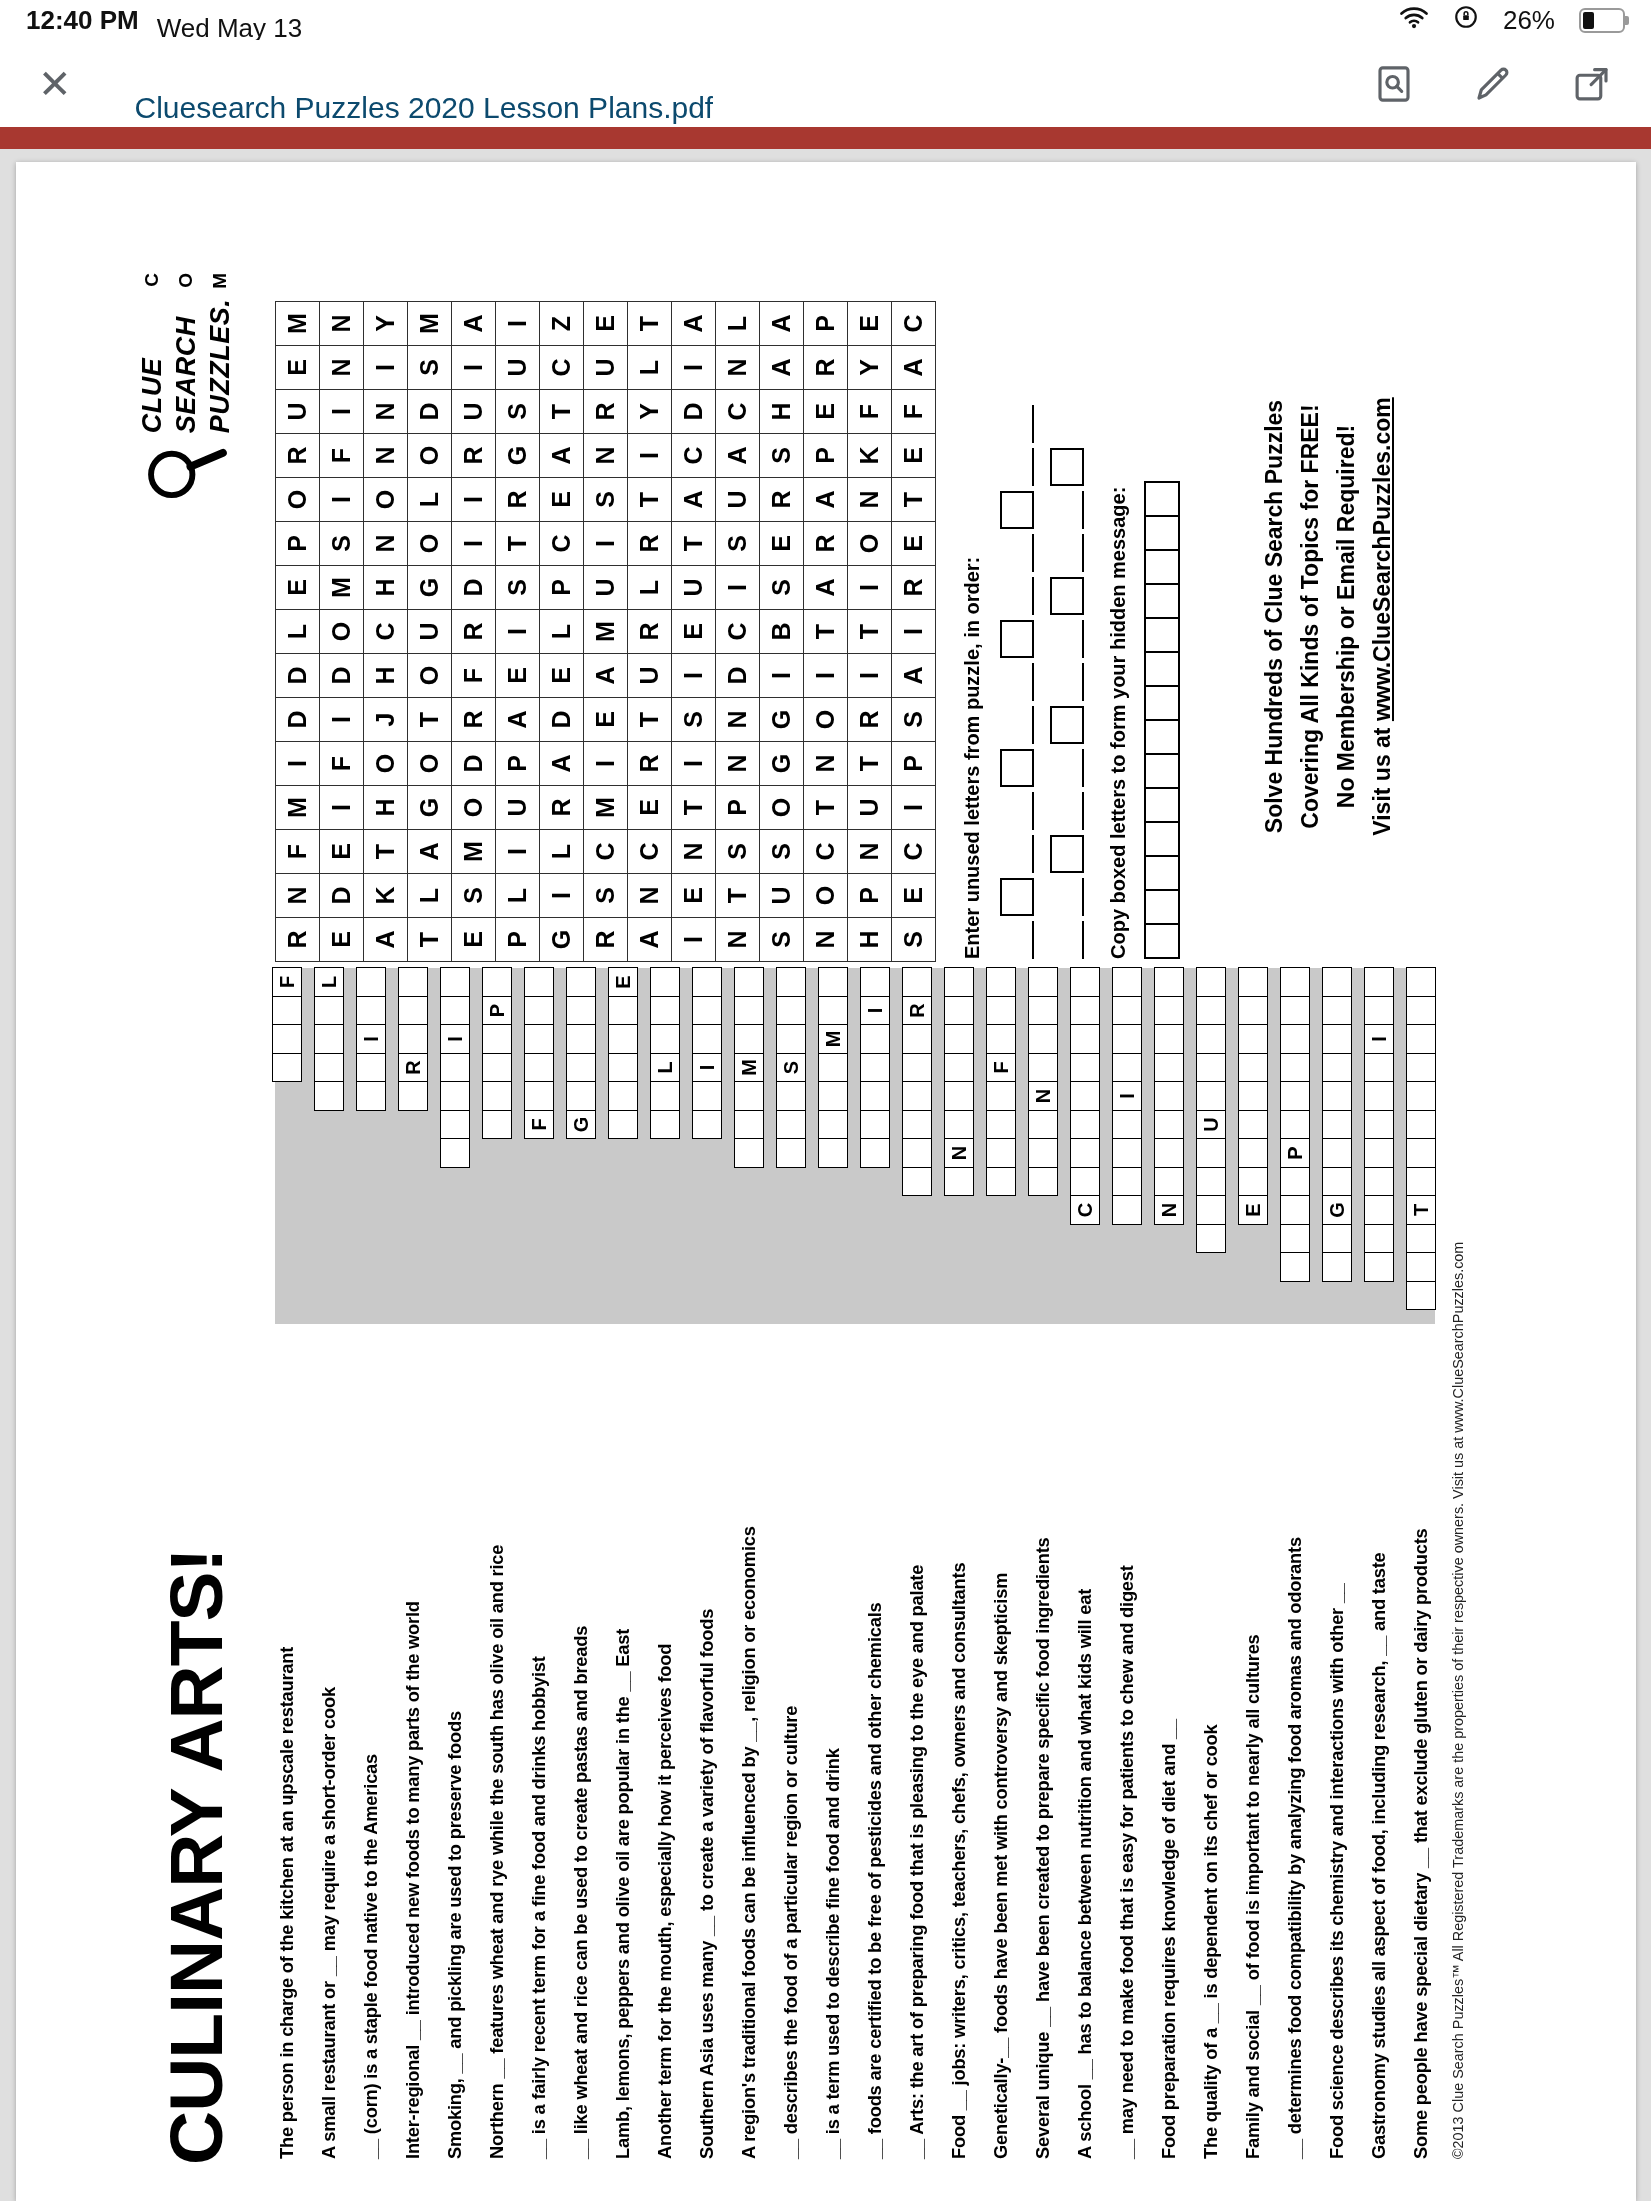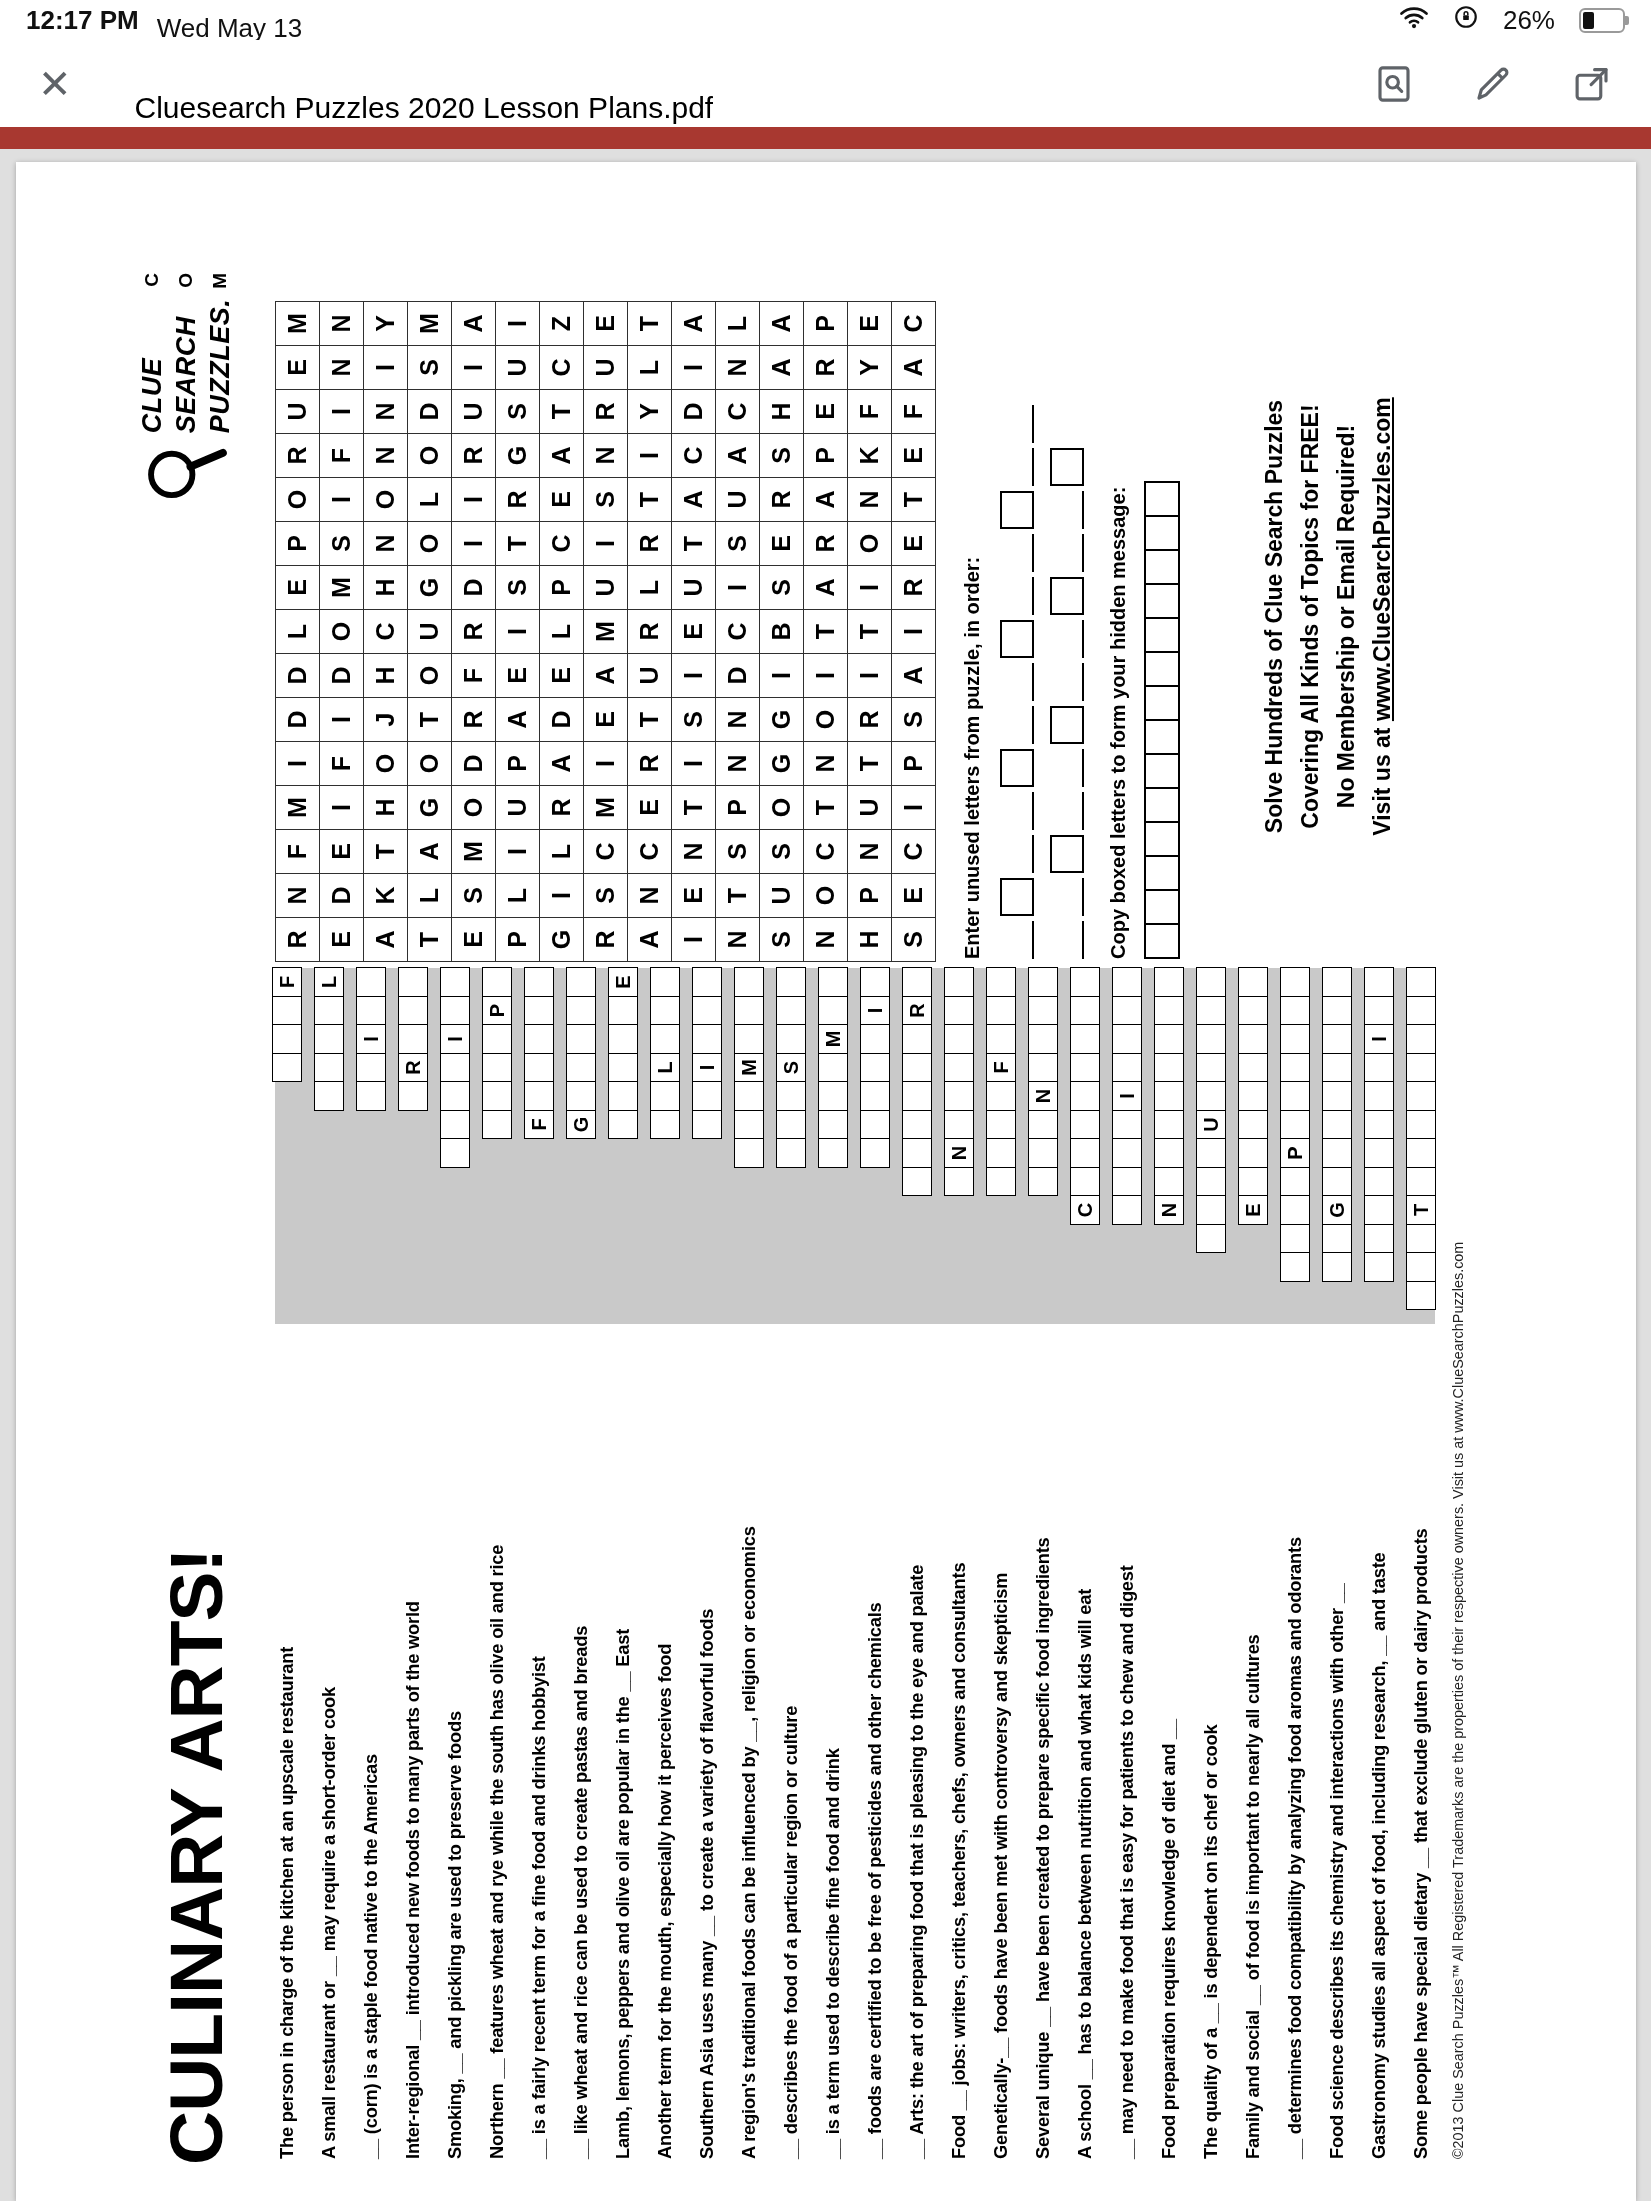--- a/index.html
+++ b/index.html
@@ -12,21 +12,21 @@
   .sb-left{display:flex;gap:18px;align-items:center;}
   .sb-right{display:flex;gap:24px;align-items:center;font-weight:500;}
   .batt{position:relative;width:42px;height:21px;border:2px solid #9a9a9a;border-radius:6px;}
   .batt .fill{position:absolute;left:2px;top:2px;bottom:2px;width:26%;background:#111;border-radius:2px;}
   .batt .nub{position:absolute;right:-6px;top:6px;width:4px;height:9px;background:#9a9a9a;border-radius:0 2px 2px 0;}
 
   
   .toolbar{position:absolute;top:40px;left:0;width:1651px;height:87px;background:#fff;
     display:flex;align-items:center;box-sizing:border-box;padding:0 38px;}
   .tb-close{font-size:40px;color:#5f6368;font-weight:300;line-height:1;cursor:default;}
-  .tb-title{margin-left:63px;font-size:30px;color:#000000;white-space:nowrap;overflow:hidden;text-overflow:ellipsis;max-width:1040px;margin-top:48px;}
+  .tb-title{margin-left:63px;font-size:30px;color:#0c4a6e;white-space:nowrap;overflow:hidden;text-overflow:ellipsis;max-width:1040px;margin-top:48px;}
   .tb-icons{margin-left:auto;display:flex;gap:57px;align-items:center;}
   .tb-icons svg{display:block;}
 
   .red-strip{position:absolute;top:127px;left:0;width:1651px;height:22px;background:#a83830;}
 
   
   .pdf-page{position:absolute;left:16px;top:162px;width:1620px;height:2039px;background:#fff;
     box-shadow:0 1px 5px rgba(0,0,0,.28);}
   .rot-wrap{position:absolute;left:103px;top:63px;width:1376px;height:1970px;}
   .orig{position:absolute;left:0;top:0;width:1970px;height:1376px;
@@ -72,21 +72,21 @@
   .copyright{position:absolute;left:36px;top:1331px;font-size:14.4px;color:#222;white-space:nowrap;}
 
   
   .logo-mag{width:63px;height:85px;}
 </style>
 </head>
 <body>
 
 <div class="status-bar">
   <div class="sb-left">
-    <span>12:17 PM</span>
+    <span>12:40 PM</span>
     <span style="font-weight:500;margin-top:17px;">Wed May 13</span>
   </div>
   <div class="sb-right">
     <span>
       <svg width="30" height="24" viewBox="0 0 24 18">
           <g fill="none" stroke="#111" stroke-width="2.2" stroke-linecap="round">
         <path d="M2 6.2a15 15 0 0 1 20 0"></path>
             <path d="M5.4 9.8a10 10 0 0 1 13.2 0"></path>
             <path d="M8.8 13.2a5 5 0 0 1 6.4 0"></path>
           </g>

